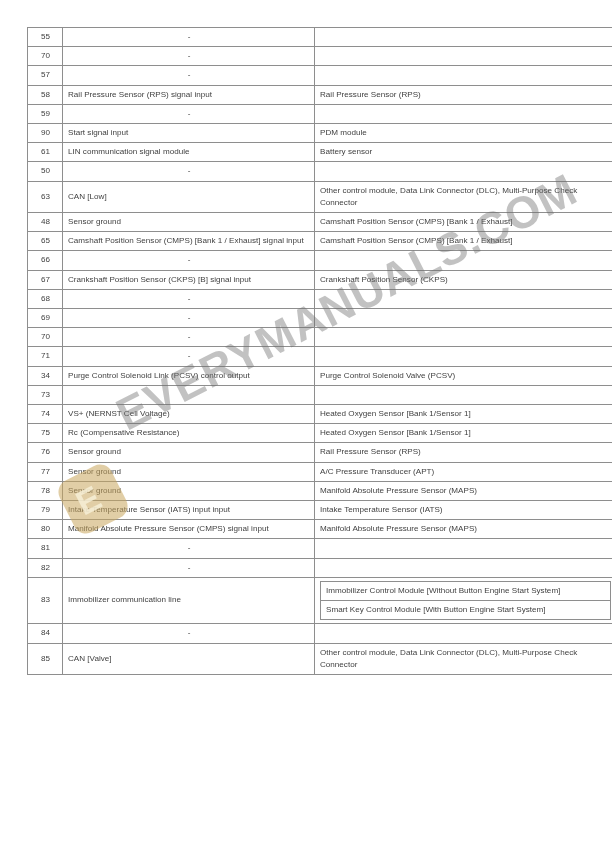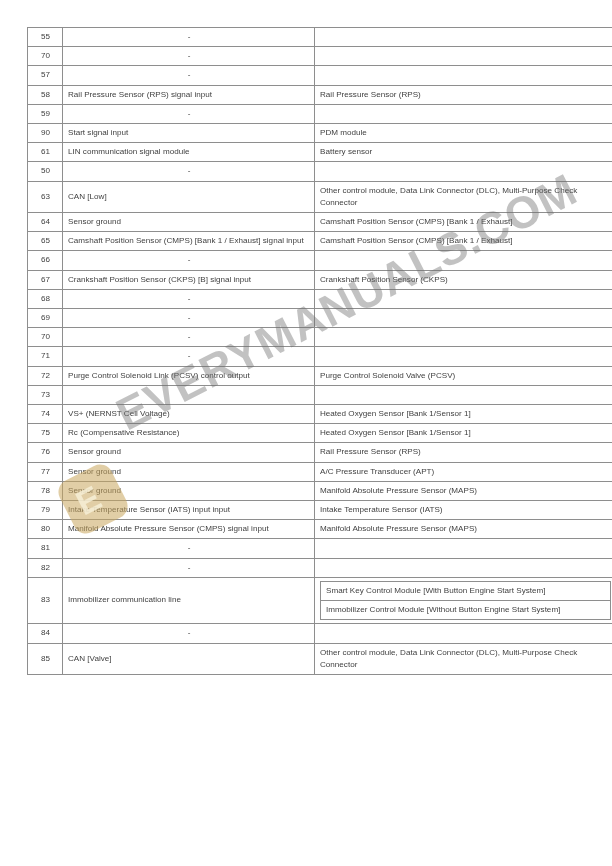--- a/index.html
+++ b/index.html
@@ -171,21 +171,21 @@
           <td class="c-no">50</td>
           <td class="c-desc dash">-</td>
           <td class="c-conn"></td>
         </tr>
         <tr>
           <td class="c-no">63</td>
           <td class="c-desc">CAN [Low]</td>
           <td class="c-conn">Other control module, Data Link Connector (DLC), Multi-Purpose Check Connector</td>
         </tr>
         <tr>
-          <td class="c-no">64</td>
+          <td class="c-no">48</td>
           <td class="c-desc">Sensor ground</td>
           <td class="c-conn">Camshaft Position Sensor (CMPS) [Bank 1 / Exhaust]</td>
         </tr>
         <tr>
           <td class="c-no">65</td>
           <td class="c-desc">Camshaft Position Sensor (CMPS) [Bank 1 / Exhaust] signal input</td>
           <td class="c-conn">Camshaft Position Sensor (CMPS) [Bank 1 / Exhaust]</td>
         </tr>
         <tr>
           <td class="c-no">66</td>
@@ -211,21 +211,21 @@
           <td class="c-no">70</td>
           <td class="c-desc dash">-</td>
           <td class="c-conn"></td>
         </tr>
         <tr>
           <td class="c-no">71</td>
           <td class="c-desc dash">-</td>
           <td class="c-conn"></td>
         </tr>
         <tr>
-          <td class="c-no">72</td>
+          <td class="c-no">34</td>
           <td class="c-desc">Purge Control Solenoid Link (PCSV) control output</td>
           <td class="c-conn">Purge Control Solenoid Valve (PCSV)</td>
         </tr>
         <tr>
           <td class="c-no">73</td>
           <td class="c-desc"></td>
           <td class="c-conn"></td>
         </tr>
         <tr>
           <td class="c-no">74</td>
@@ -272,24 +272,24 @@
           <td class="c-desc dash">-</td>
           <td class="c-conn"></td>
         </tr>
         <tr>
           <td class="c-no">83</td>
           <td class="c-desc">Immobilizer communication line</td>
           <td class="c-conn nest">
             <table class="sub">
               <tbody>
                 <tr>
-                  <td>Smart Key Control Module [With Button Engine Start System]</td>
+                  <td>Immobilizer Control Module [Without Button Engine Start System]</td>
                 </tr>
                 <tr>
-                  <td>Immobilizer Control Module [Without Button Engine Start System]</td>
+                  <td>Smart Key Control Module [With Button Engine Start System]</td>
                 </tr>
               </tbody>
             </table>
           </td>
         </tr>
         <tr>
           <td class="c-no">84</td>
           <td class="c-desc dash">-</td>
           <td class="c-conn"></td>
         </tr>

